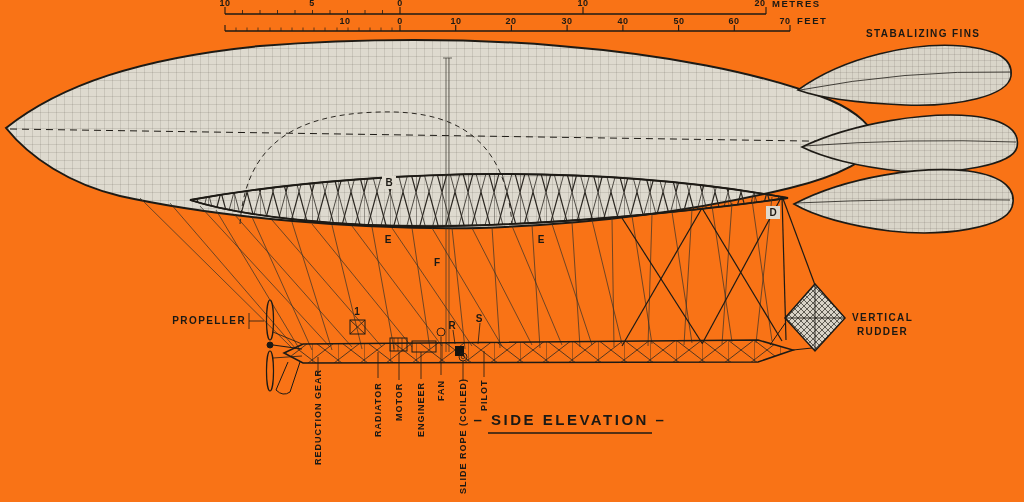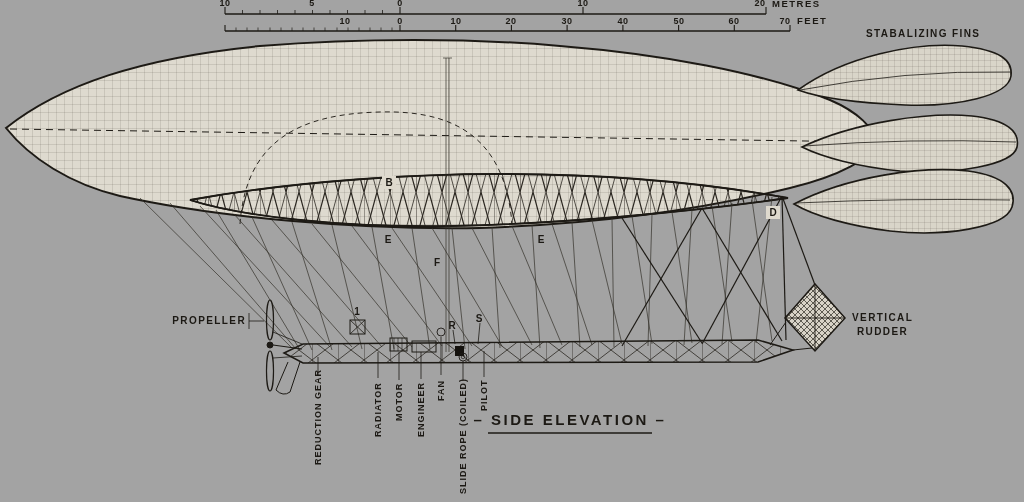--- a/index.html
+++ b/index.html
@@ -1,16 +1,16 @@
 <!DOCTYPE html>
 <html><head>
 <meta charset="utf-8">
 <style>
   html,body{margin:0;padding:0;background:#ffffff;}
-  .canvas{position:relative;width:1024px;height:502px;background:#a3a3a3;overflow:hidden;}
+  .canvas{position:relative;width:1024px;height:502px;background:#f97316;overflow:hidden;}
   svg{position:absolute;left:0;top:0;}
   text{font-family:"Liberation Sans",sans-serif;fill:#1c1914;}
   .num{font-size:9px;font-weight:bold;letter-spacing:0.5px;}
   .unit{font-size:9.5px;font-weight:bold;letter-spacing:1.5px;}
   .lbl{font-size:10px;font-weight:bold;letter-spacing:1.4px;}
   .vlbl{font-size:9px;font-weight:bold;letter-spacing:1px;}
   .marker{font-size:10px;font-weight:bold;}
   .title{font-size:15px;font-weight:bold;letter-spacing:2.5px;}
 </style>
 </head>

